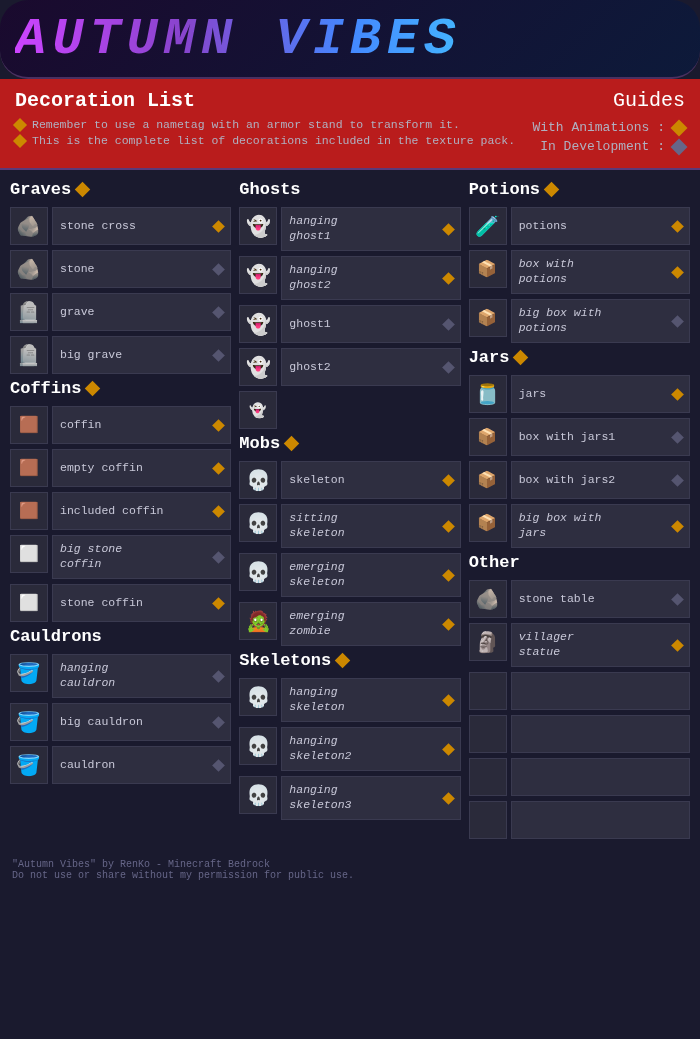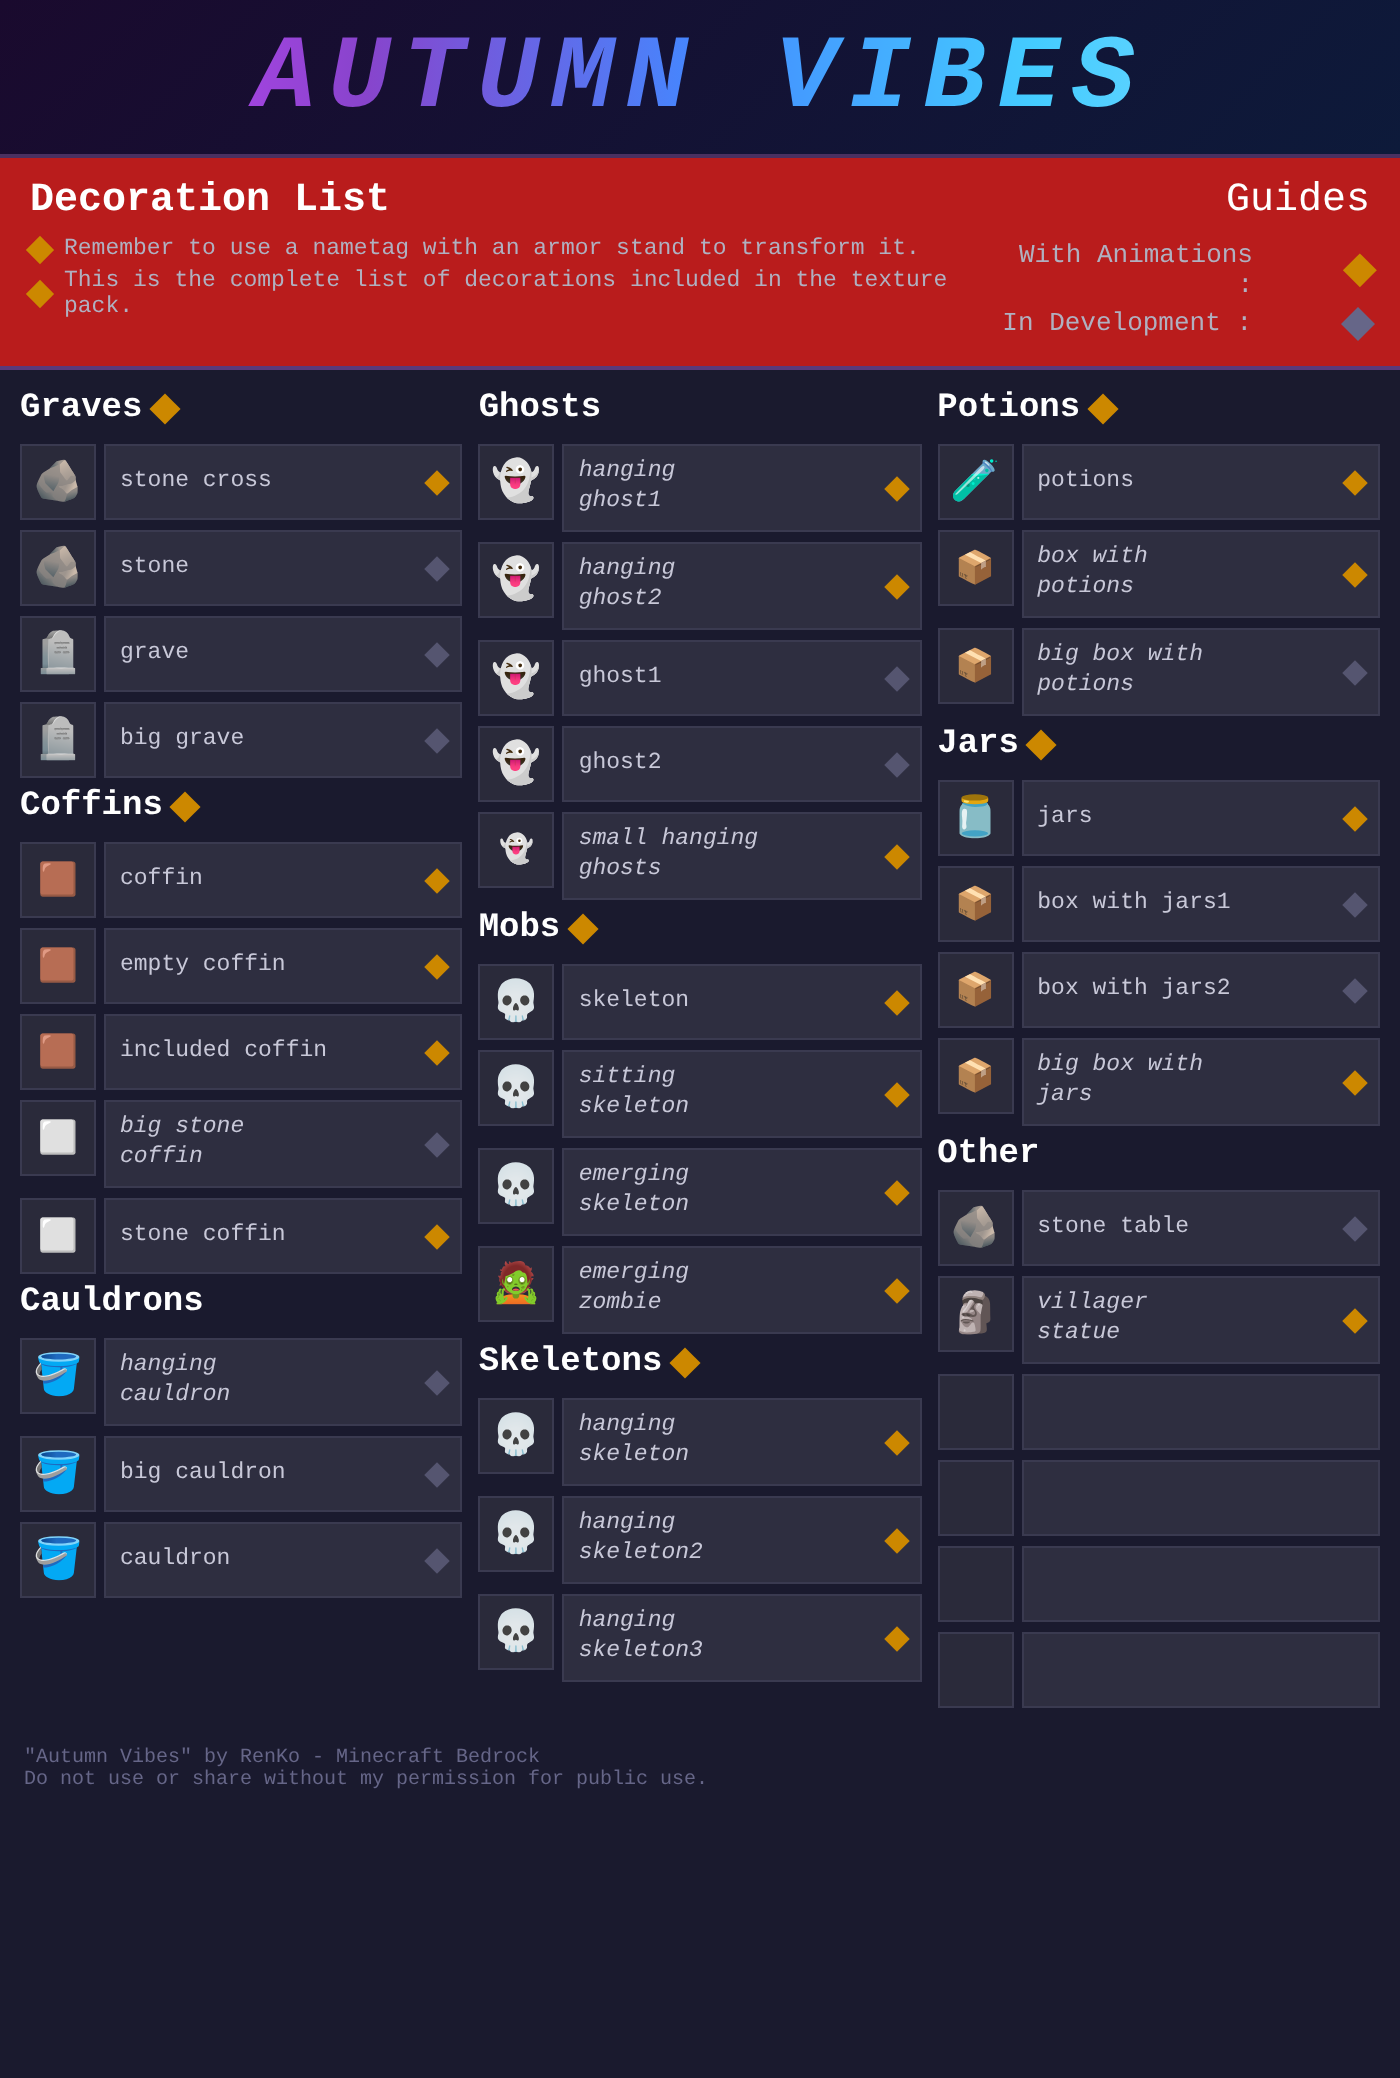--- a/index.html
+++ b/index.html
@@ -9,22 +9,22 @@
       color: #d0d0d0;
       width: 700px;
       min-height: 1039px;
       overflow-x: hidden;
     }
 
     
     .header {
       background: linear-gradient(135deg, #1a0a2e, #0d1a3a);
       padding: 10px 15px 8px;
-      text-align: center;
       border-bottom: 2px solid #4a3060;
+      border-radius: 28px;
     }
     .title-text {
       font-size: 52px;
       font-weight: 900;
       letter-spacing: 6px;
       background: linear-gradient(90deg, #cc44ff, #8844cc, #4488ff, #44ccff, #88ddff);
       -webkit-background-clip: text;
       -webkit-text-fill-color: transparent;
       background-clip: text;
       text-transform: uppercase;
@@ -73,21 +73,20 @@
       font-weight: normal;
       margin-bottom: 8px;
     }
     .guide-row {
       display: flex;
       align-items: center;
       justify-content: flex-end;
       margin-bottom: 4px;
       font-size: 13px;
       color: #b0b0c0;
-      gap: 39px;
     }
     .diamond-icon {
       display: inline-block;
       width: 12px;
       height: 12px;
       background: #cc8800;
       transform: rotate(45deg);
       margin-left: 8px;
     }
     .diamond-icon.gray { background: #666688; }
@@ -353,24 +352,20 @@
       </div>
       <div class="item-row">
         <div class="pixel-icon">👻</div>
         <div class="item-label">
           <span class="item-label-text">ghost2</span>
           <span class="item-diamond gray"></span>
         </div>
       </div>
       <div class="item-row">
         <div class="pixel-icon" style="font-size:14px;">👻</div>
-        <div class="item-label tall">
-          <span class="item-label-text">small hanging<br>ghosts</span>
-          <span class="item-diamond"></span>
-        </div>
       </div>
     </div>
 
     <div class="section-wrapper">
       <div class="section-header">
         <span>Mobs</span>
         <span class="section-diamond"></span>
       </div>
       <div class="item-row">
         <div class="pixel-icon">💀</div>

